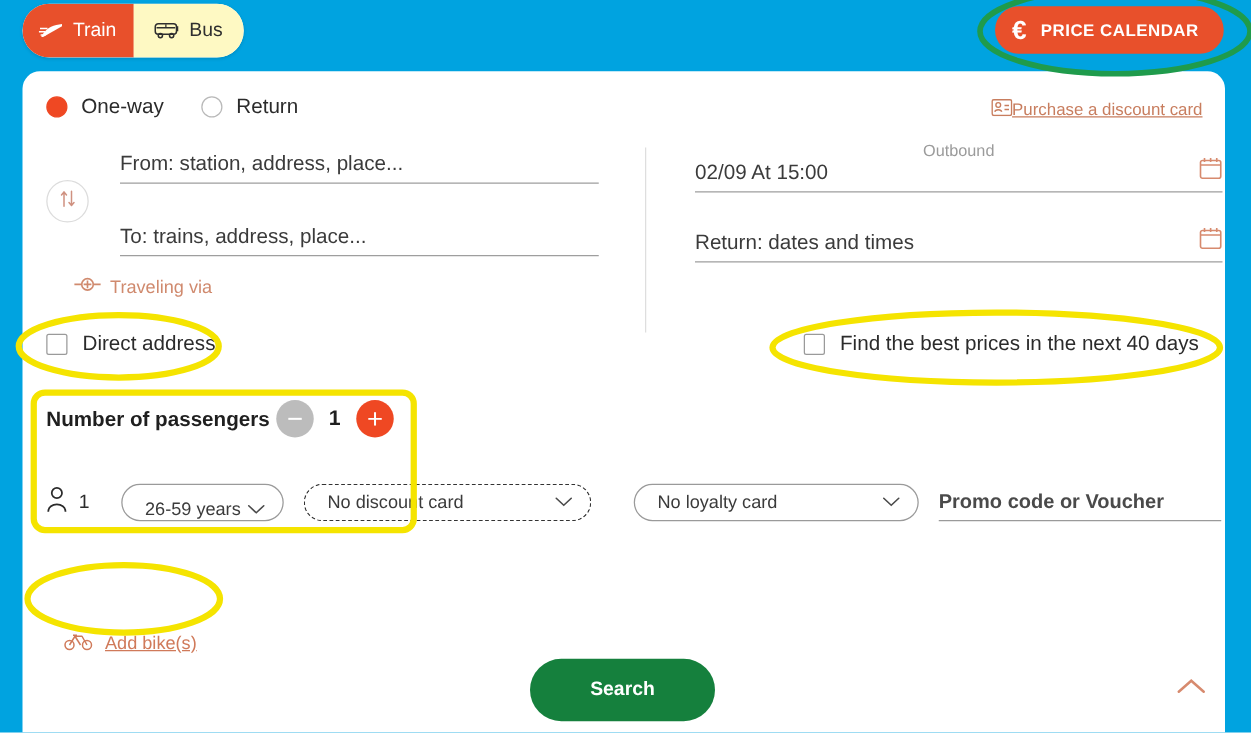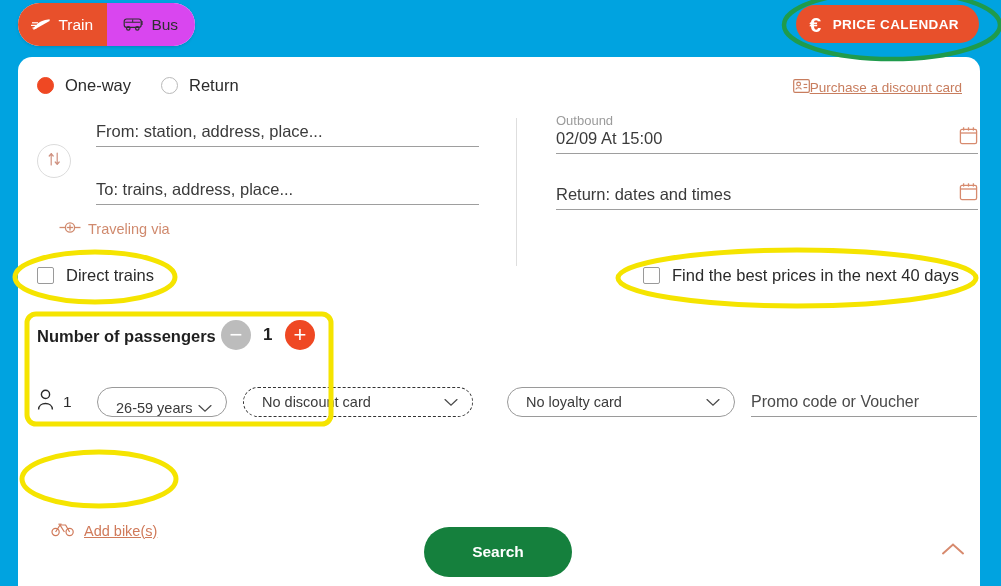--- a/index.html
+++ b/index.html
@@ -19,21 +19,21 @@
     display: flex;
     overflow: hidden;
     box-shadow: 0 1px 3px rgba(0,0,0,.15);
     text-align: right;
   }
   .tab {
     flex: 1; display: flex; align-items: center; justify-content: center;
     gap: 7px; font-size: 15.5px; cursor: pointer;
   }
   .tab.active { background: #e8502b; color: #ffffff; }
-  .tab.inactive { background: #d946ef; color: #2f2f2f; }
+  .tab.inactive { background: #fef9c3; color: #2f2f2f; }
   .tab svg { display: block; }
 
   
   #price-cal {
     position: absolute; right: 22px; top: 5px;
     height: 38px; padding: 0 20px 0 14px;
     border-radius: 19px; border: none;
     background: #e8502b; color: #fff;
     font-family: "Liberation Sans", sans-serif;
     font-size: 13.5px; font-weight: bold; letter-spacing: .4px;
@@ -83,21 +83,21 @@
   #via-link {
     position: absolute; left: 22px; top: 104px;
     display: flex; align-items: center; gap: 7px;
     color: #d08a6e; font-size: 14.5px; cursor: pointer;
   }
 
   #divider { position: absolute; left: 498px; top: 61px; width: 1px; height: 148px; background: #dedede; }
 
   #date-block { position: absolute; left: 538px; top: 56px; width: 422px; }
   .date-field { position: relative; width: 422px; }
-  .date-label { font-size: 13px; color: #9b9b9b; line-height: 16px; }
+  .date-label { font-size: 13px; color: #9b9b9b; line-height: 16px; text-align: center; }
   .date-val { font-size: 16.5px; color: #3b3b3b; padding-bottom: 5px; border-bottom: 1.1px solid #9e9e9e; }
   .cal-ico { position: absolute; right: 0; bottom: 5px; cursor: pointer; }
   #ret-field { margin-top: 31px; }
 
   
   .cbox-row { position: absolute; display: flex; align-items: center; gap: 12px; cursor: pointer; }
   #direct-row { left: 19px; top: 209px; }
   #best-row { left: 625px; top: 209px; }
   .cbox { width: 17px; height: 17px; border: 1.6px solid #9a9a9a; border-radius: 2px; background: #fff; }
   .cbox-lbl { font-size: 16.5px; color: #2b2b2b; white-space: nowrap; }
@@ -122,25 +122,25 @@
     padding: 0 14px 0 18px; font-size: 14.5px; color: #3b3b3b; cursor: pointer;
     background: #fff;
   }
   #age-sel { width: 130px; align-items: flex-end; }
   #disc-sel { width: 230px; margin-left: 16px; border-style: dashed; border-color: #333; }
   #loyal-sel { width: 228px; margin-left: 34px; }
   #promo-field {
     margin-left: 16px; width: 226px; height: 30px;
     border-bottom: 1.1px solid #9a9a9a;
     display: flex; align-items: flex-end; padding-bottom: 5px;
-    font-size: 16px; color: #4a4a4a; cursor: text;
+    font-size: 16px; color: #4a4a4a; cursor: text; font-weight: bold;
   }
 
   #bike-link {
-    position: absolute; left: 33px; top: 464px;
+    position: absolute; left: 33px; top: 448px;
     display: flex; align-items: center; gap: 9px;
     color: #d07a5a; font-size: 14.5px; cursor: pointer;
   }
   #bike-link .txt { text-decoration: underline; }
 
   #search-btn {
     position: absolute; left: 406px; top: 470px;
     width: 148px; height: 50px; border-radius: 25px; border: none;
     background: #15803d; color: #fff;
     font-family: "Liberation Sans", sans-serif;
@@ -265,21 +265,21 @@
           <line x1="4.6" y1="1.3" x2="4.6" y2="4.6" stroke="#d78a6e" stroke-width="1.3"></line>
           <line x1="9.5" y1="1.3" x2="9.5" y2="4.6" stroke="#d78a6e" stroke-width="1.3"></line>
           <line x1="14.4" y1="1.3" x2="14.4" y2="4.6" stroke="#d78a6e" stroke-width="1.3"></line>
         </svg>
       </span>
     </div>
   </div>
 
   <div id="direct-row" class="cbox-row">
     <span class="cbox"></span>
-    <span class="cbox-lbl">Direct trains</span>
+    <span class="cbox-lbl">Direct address</span>
   </div>
   <div id="best-row" class="cbox-row">
     <span class="cbox"></span>
     <span class="cbox-lbl">Find the best prices in the next 40 days</span>
   </div>
 
   <div id="pass-title">Number of passengers</div>
   <button id="minus-btn">−</button>
   <div id="pass-count">1</div>
   <button id="plus-btn">+</button>

